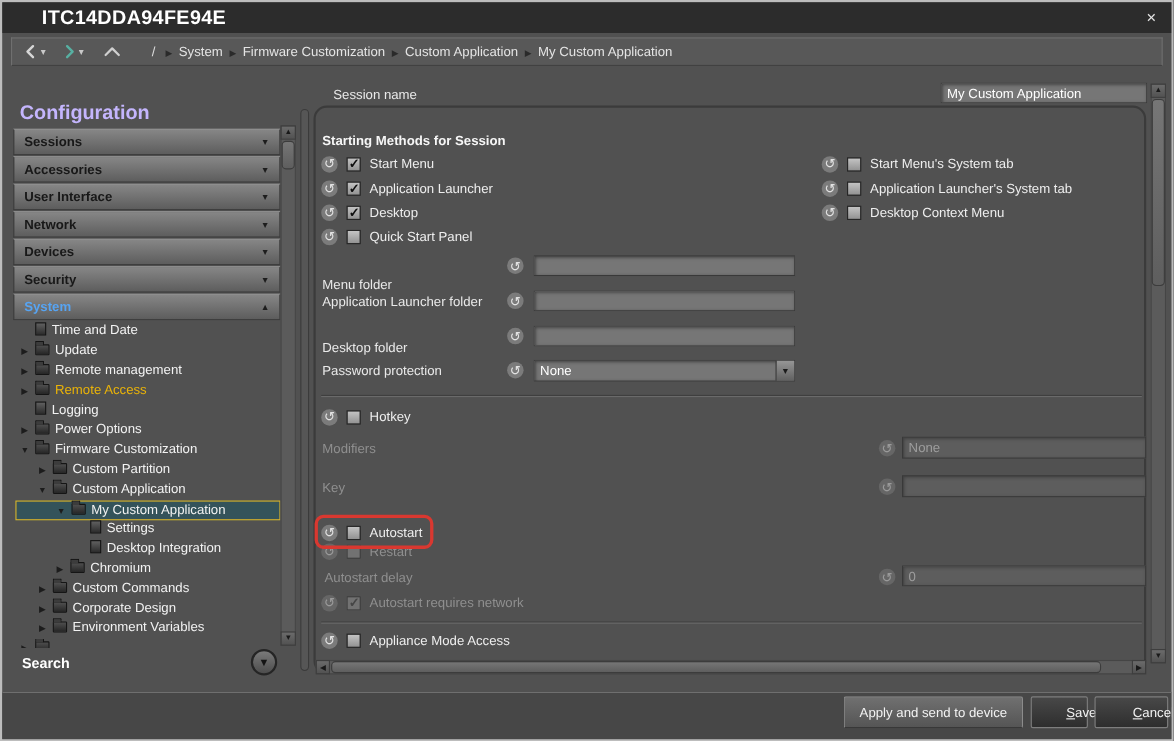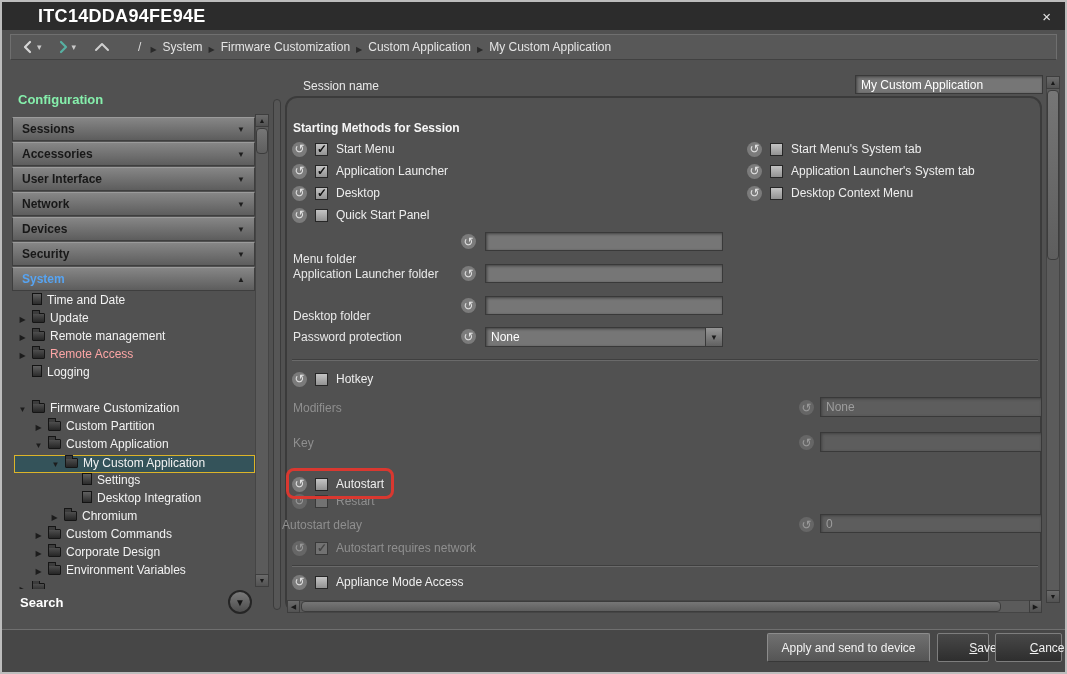--- a/index.html
+++ b/index.html
@@ -19,36 +19,36 @@
              border:1px solid #6f6f6f; border-bottom-color:#414141;
              display:flex; align-items:center; padding:0 10px; }
   .navbtn { display:inline-flex; align-items:center; justify-content:center; height:20px; }
   .caret { color:#c9c9c9; font-size:9px; margin:0 2px; }
   .slash { color:#dedede; font-size:12px; margin:0 6px 0 28px; }
   .crumb { color:#e4e4e4; font-size:12px; margin:0 3px; white-space:nowrap; }
   .crumb-sep { margin:0 3px; }
   .crumb-sep::after { content:"▶"; font-size:8px; color:#2a2a2a; }
 
   
-  .side-title { position:absolute; left:16px; top:90px; color:#86efac; font-size:13px; font-weight:bold; }
+  .side-title { position:absolute; left:16px; top:90px; color:#c4b5fd; font-size:18px; font-weight:bold; }
   .shead { position:absolute; left:10px; width:243px; height:24px;
            background:linear-gradient(#868686,#5d5d5d);
            border:1px solid #3e3e3e; border-top-color:#9b9b9b;
            display:flex; align-items:center; justify-content:space-between;
            padding:0 9px; font-size:12px; font-weight:bold; color:#181818; cursor:default; }
   .shead .slabel { pointer-events:none; }
   .shead.active .slabel { color:#57a4f2; }
   .tri { font-size:8px; color:#1d1d1d; }
   .tri.down::after { content:"▼"; }
   .tri.up::after { content:"▲"; }
 
   .trow { position:absolute; left:12px; width:241px; height:18px; display:flex; 
           gap:5px; font-size:12px; color:#f2f2f2; white-space:nowrap; }
   .trow.selected { background:#34535a; border:1px solid #dcb429; }
-  .trow.link .tlabel { color:#fca5a5; }
+  .trow.link .tlabel { color:#eab308; }
   .trow.partial { height:8px; overflow:hidden; }
   .exp { width:9px; flex:none; text-align:center; font-size:8px; color:#1c1c1c; line-height:18px; }
   .exp.r::after { content:"▶"; }
   .exp.d::after { content:"▼"; }
   .ico { flex:none; }
   .ico.folder { width:13px; height:10px; background:linear-gradient(#4e4e4e,#262626);
                 border:1px solid #151515; border-radius:1px; position:relative; margin-top:2px; }
   .ico.folder::before { content:""; position:absolute; left:-1px; top:-4px; width:6px; height:3px;
                         background:#3c3c3c; border:1px solid #151515; border-bottom:none;
                         border-radius:1px 1px 0 0; }
@@ -202,20 +202,25 @@
   </div>
   <div class="trow link" style="top:345px;padding-left:4px">
     <span class="exp r"></span>
     <span class="ico folder"></span>
     <span class="tlabel">Remote Access</span>
   </div>
   <div class="trow" style="top:363px;padding-left:18px">
     <span class="ico doc"></span>
     <span class="tlabel">Logging</span>
   </div>
+  <div class="trow" style="top:381px;padding-left:4px">
+    <span class="exp r"></span>
+    <span class="ico folder"></span>
+    <span class="tlabel">Power Options</span>
+  </div>
   <div class="trow" style="top:399px;padding-left:4px">
     <span class="exp d"></span>
     <span class="ico folder"></span>
     <span class="tlabel">Firmware Customization</span>
   </div>
   <div class="trow" style="top:417px;padding-left:20px">
     <span class="exp r"></span>
     <span class="ico folder"></span>
     <span class="tlabel">Custom Partition</span>
   </div>
@@ -358,21 +363,21 @@
     <span>Autostart</span>
   </div>
   <div class="red-box" style="left:284px;top:466px;width:108px;height:31px"></div>
 
   <div class="chk-row dis" style="left:290px;top:491px">
     <span class="undo dis"></span>
     <span class="cb dis"></span>
     <span>Restart</span>
   </div>
 
-  <span class="lbl dis" style="left:280px;top:516px">Autostart delay</span>
+  <span class="lbl dis" style="left:293px;top:516px">Autostart delay</span>
   <span class="undo abs dis" style="left:797px;top:515px"></span>
   <input class="field-input dis" style="left: 818px; top: 512px; width: 222px; height: 19px;" disabled="" value="0">
 
   <div class="chk-row dis" style="left:290px;top:538px">
     <span class="undo dis"></span>
     <span class="cb dis checked"></span>
     <span>Autostart requires network</span>
   </div>
 
   <div class="hr" style="left:290px;top:563px;width:746px"></div>

